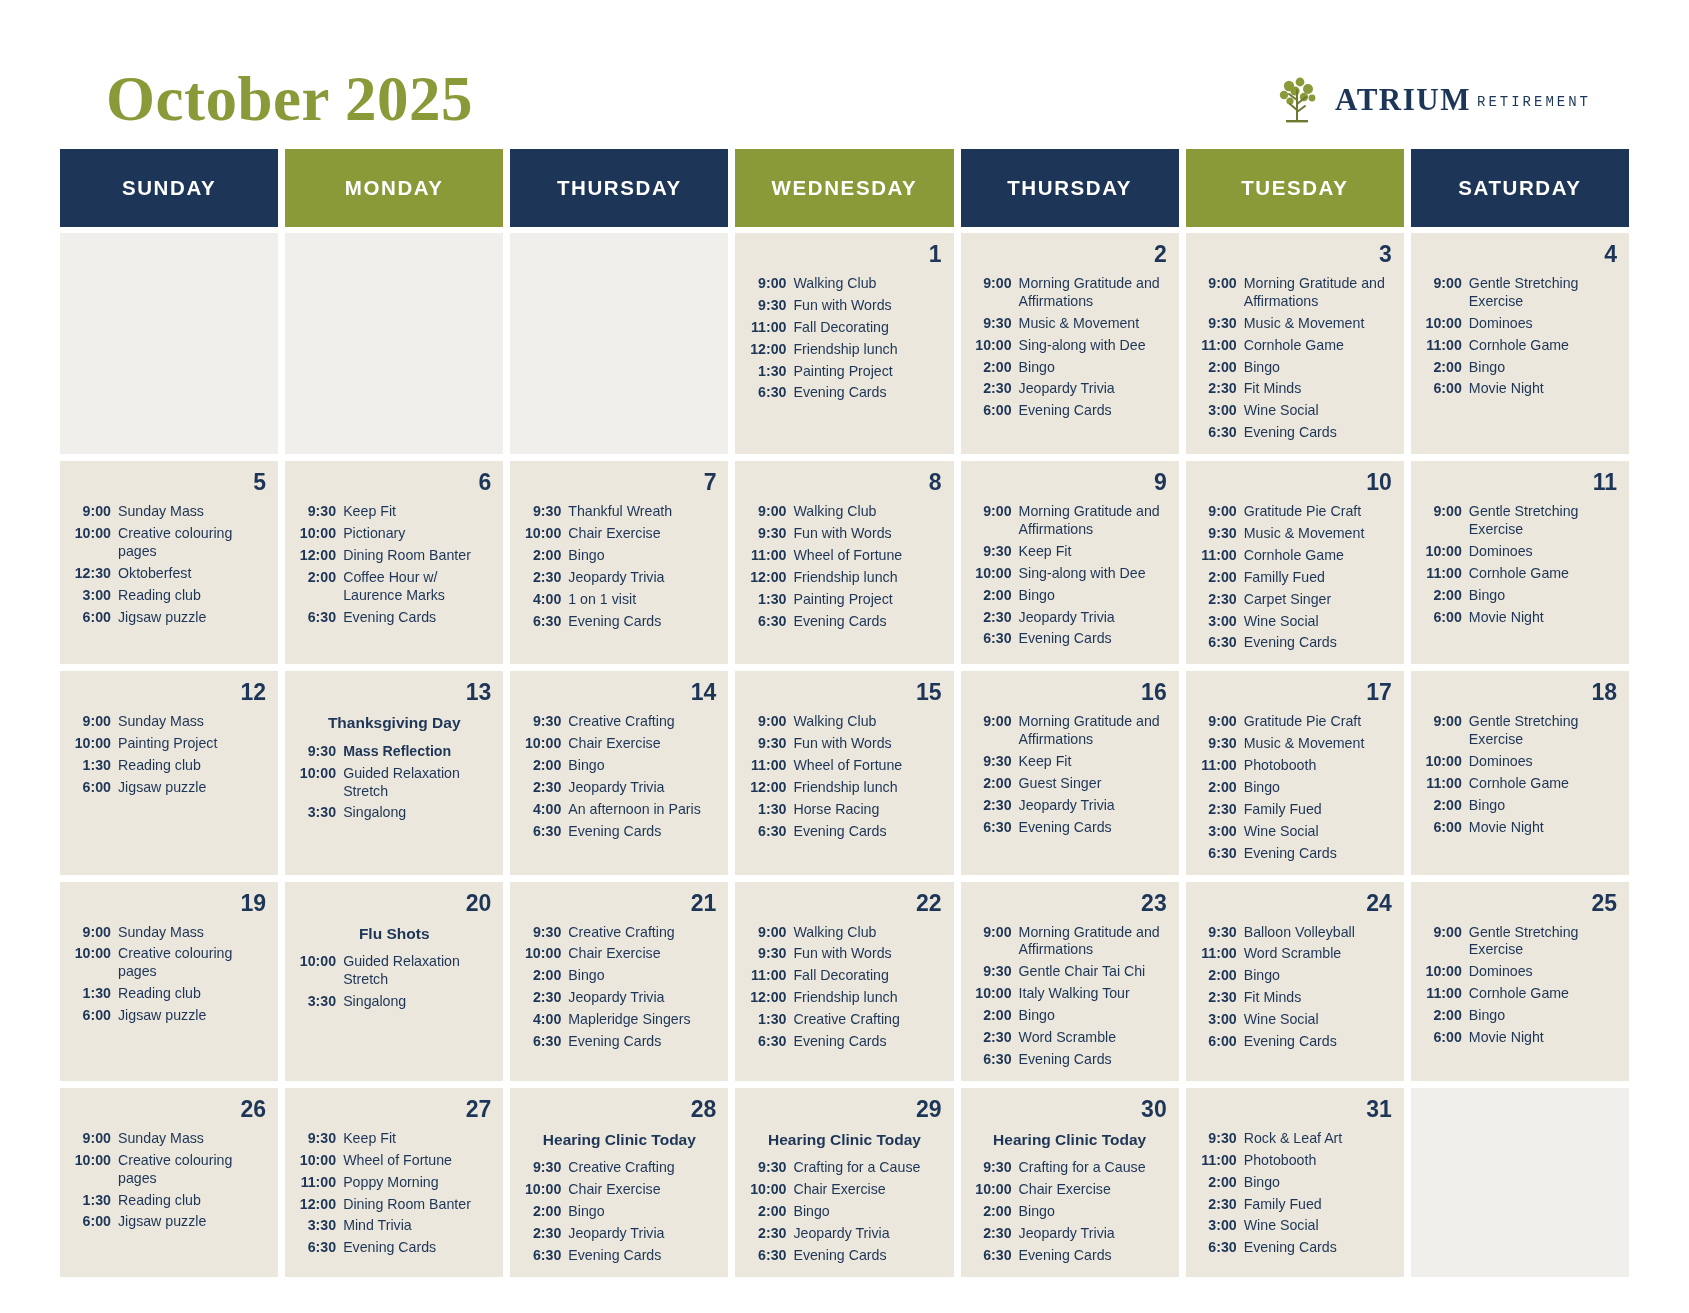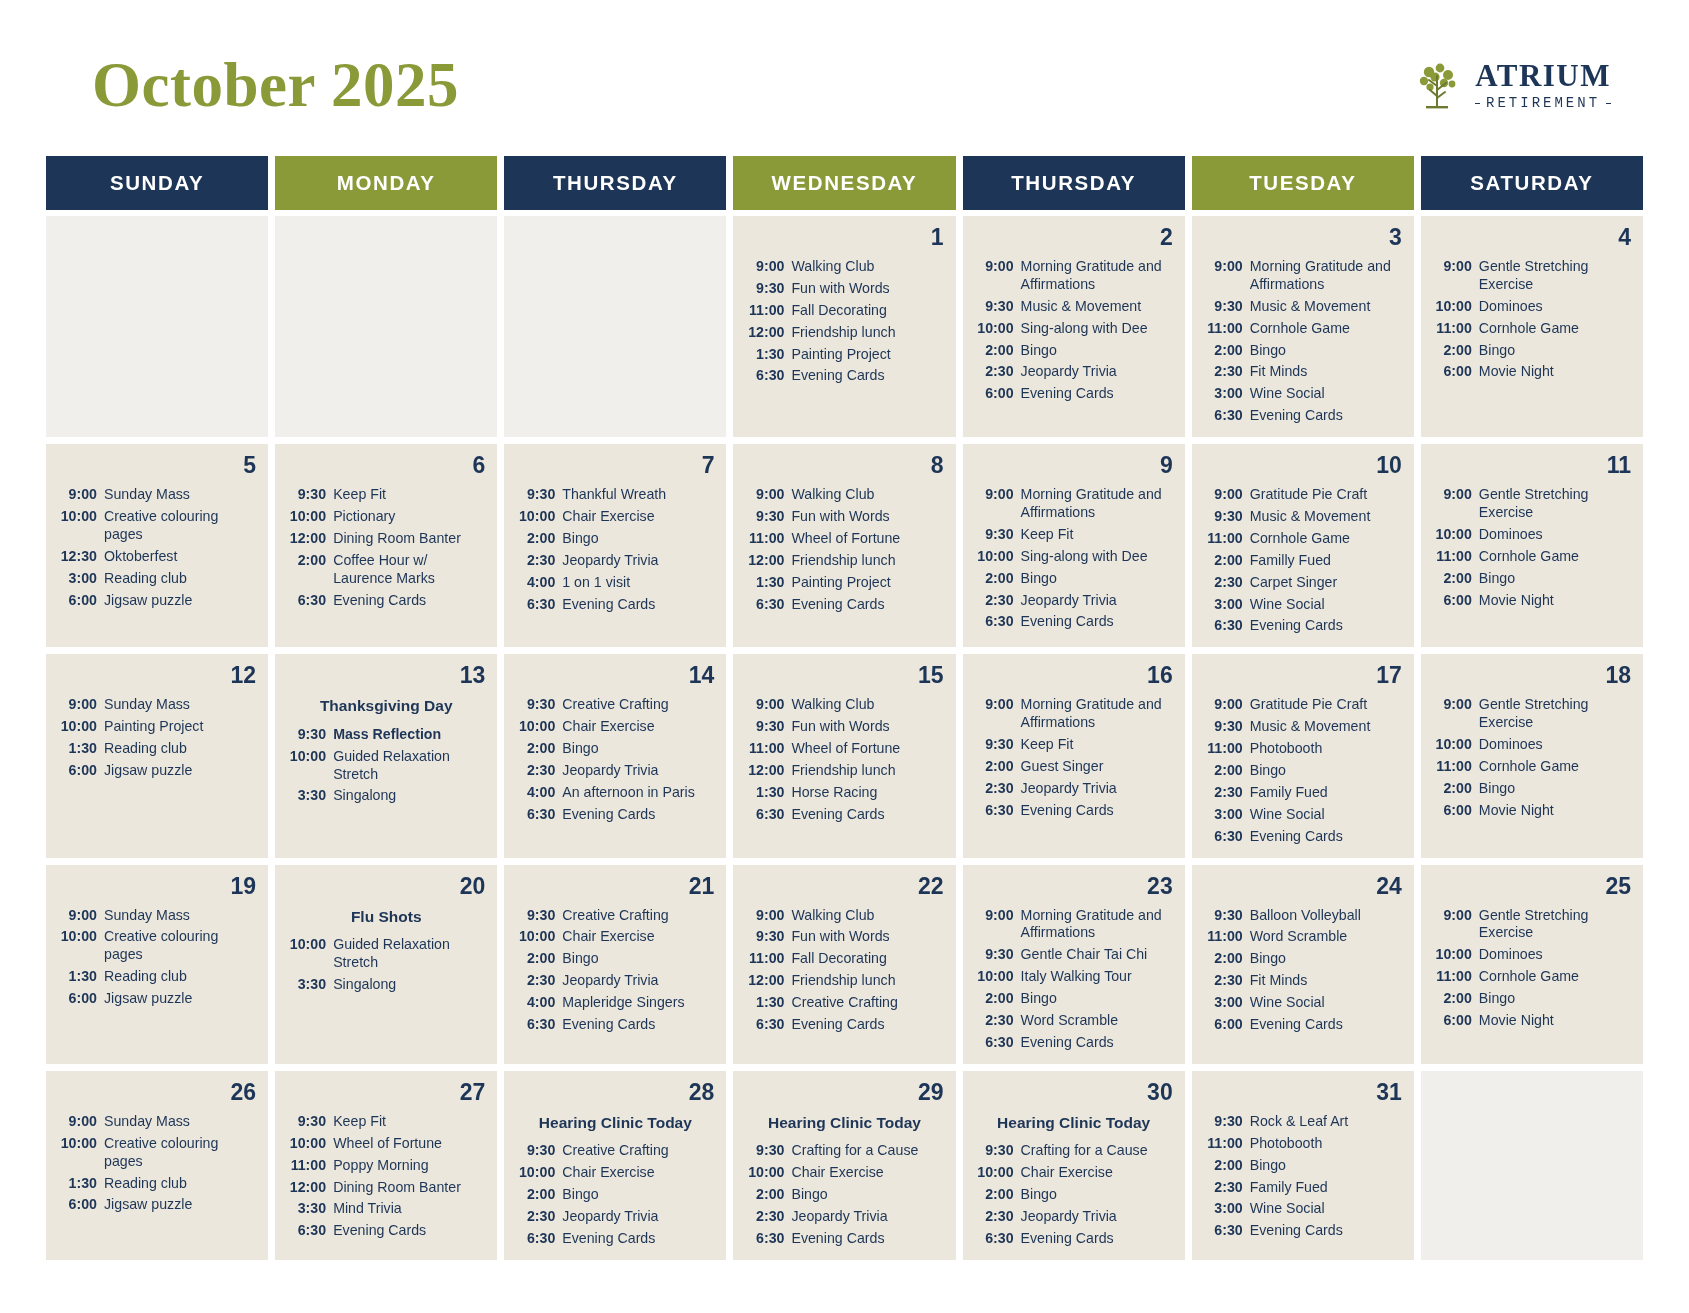--- a/index.html
+++ b/index.html
@@ -6,21 +6,21 @@
   html, body {
     margin: 0; padding: 0;
     width: 1689px; height: 1313px;
     background: #ffffff;
     font-family: "Liberation Sans", sans-serif;
   }
   .page {
     position: relative;
     width: 1689px;
     height: 1313px;
-    padding: 2px;
+    padding: 16px;
   }
   
   .top {
     display: flex;
     align-items: center;
     justify-content: space-between;
     padding: 52px 48px 18px 90px;
   }
   .month-title {
     font-family: "Liberation Serif", serif;
@@ -31,21 +31,21 @@
     line-height: 1;
     margin: 0;
   }
   .brand {
     display: flex;
     align-items: center;
     gap: 12px;
     padding-right: 28px;
   }
   .brand-mark { width: 50px; height: 52px; display:block; }
-  .brand-text { display: flex; flex-direction: column; align-items: stretch; }
+  .brand-text { display: flex; flex-direction: row; align-items: stretch; }
   .brand-name {
     font-family: "Liberation Serif", serif;
     font-size: 31px;
     font-weight: bold;
     letter-spacing: 1.5px;
     color: #1d3557;
     line-height: 1;
   }
   .brand-sub {
     display: flex;
@@ -64,29 +64,28 @@
   .calendar {
     padding: 0 44px 0 44px;
   }
   .weekdays {
     display: grid;
     grid-template-columns: repeat(7, 1fr);
     gap: 7px;
     margin-bottom: 6px;
   }
   .weekday {
-    height: 54px;
+    height: 78px;
     display: flex;
     align-items: center;
     justify-content: center;
     color: #ffffff;
     font-size: 20.5px;
     font-weight: bold;
     letter-spacing: 1.6px;
-    margin-top: 21px;
   }
   .weekday.navy { background: #1d3557; }
   .weekday.olive { background: #8a9a38; }
 
   .weeks { display: flex; flex-direction: column; gap: 7px; }
   .week {
     display: grid;
     grid-template-columns: repeat(7, 1fr);
     gap: 7px;
   }

